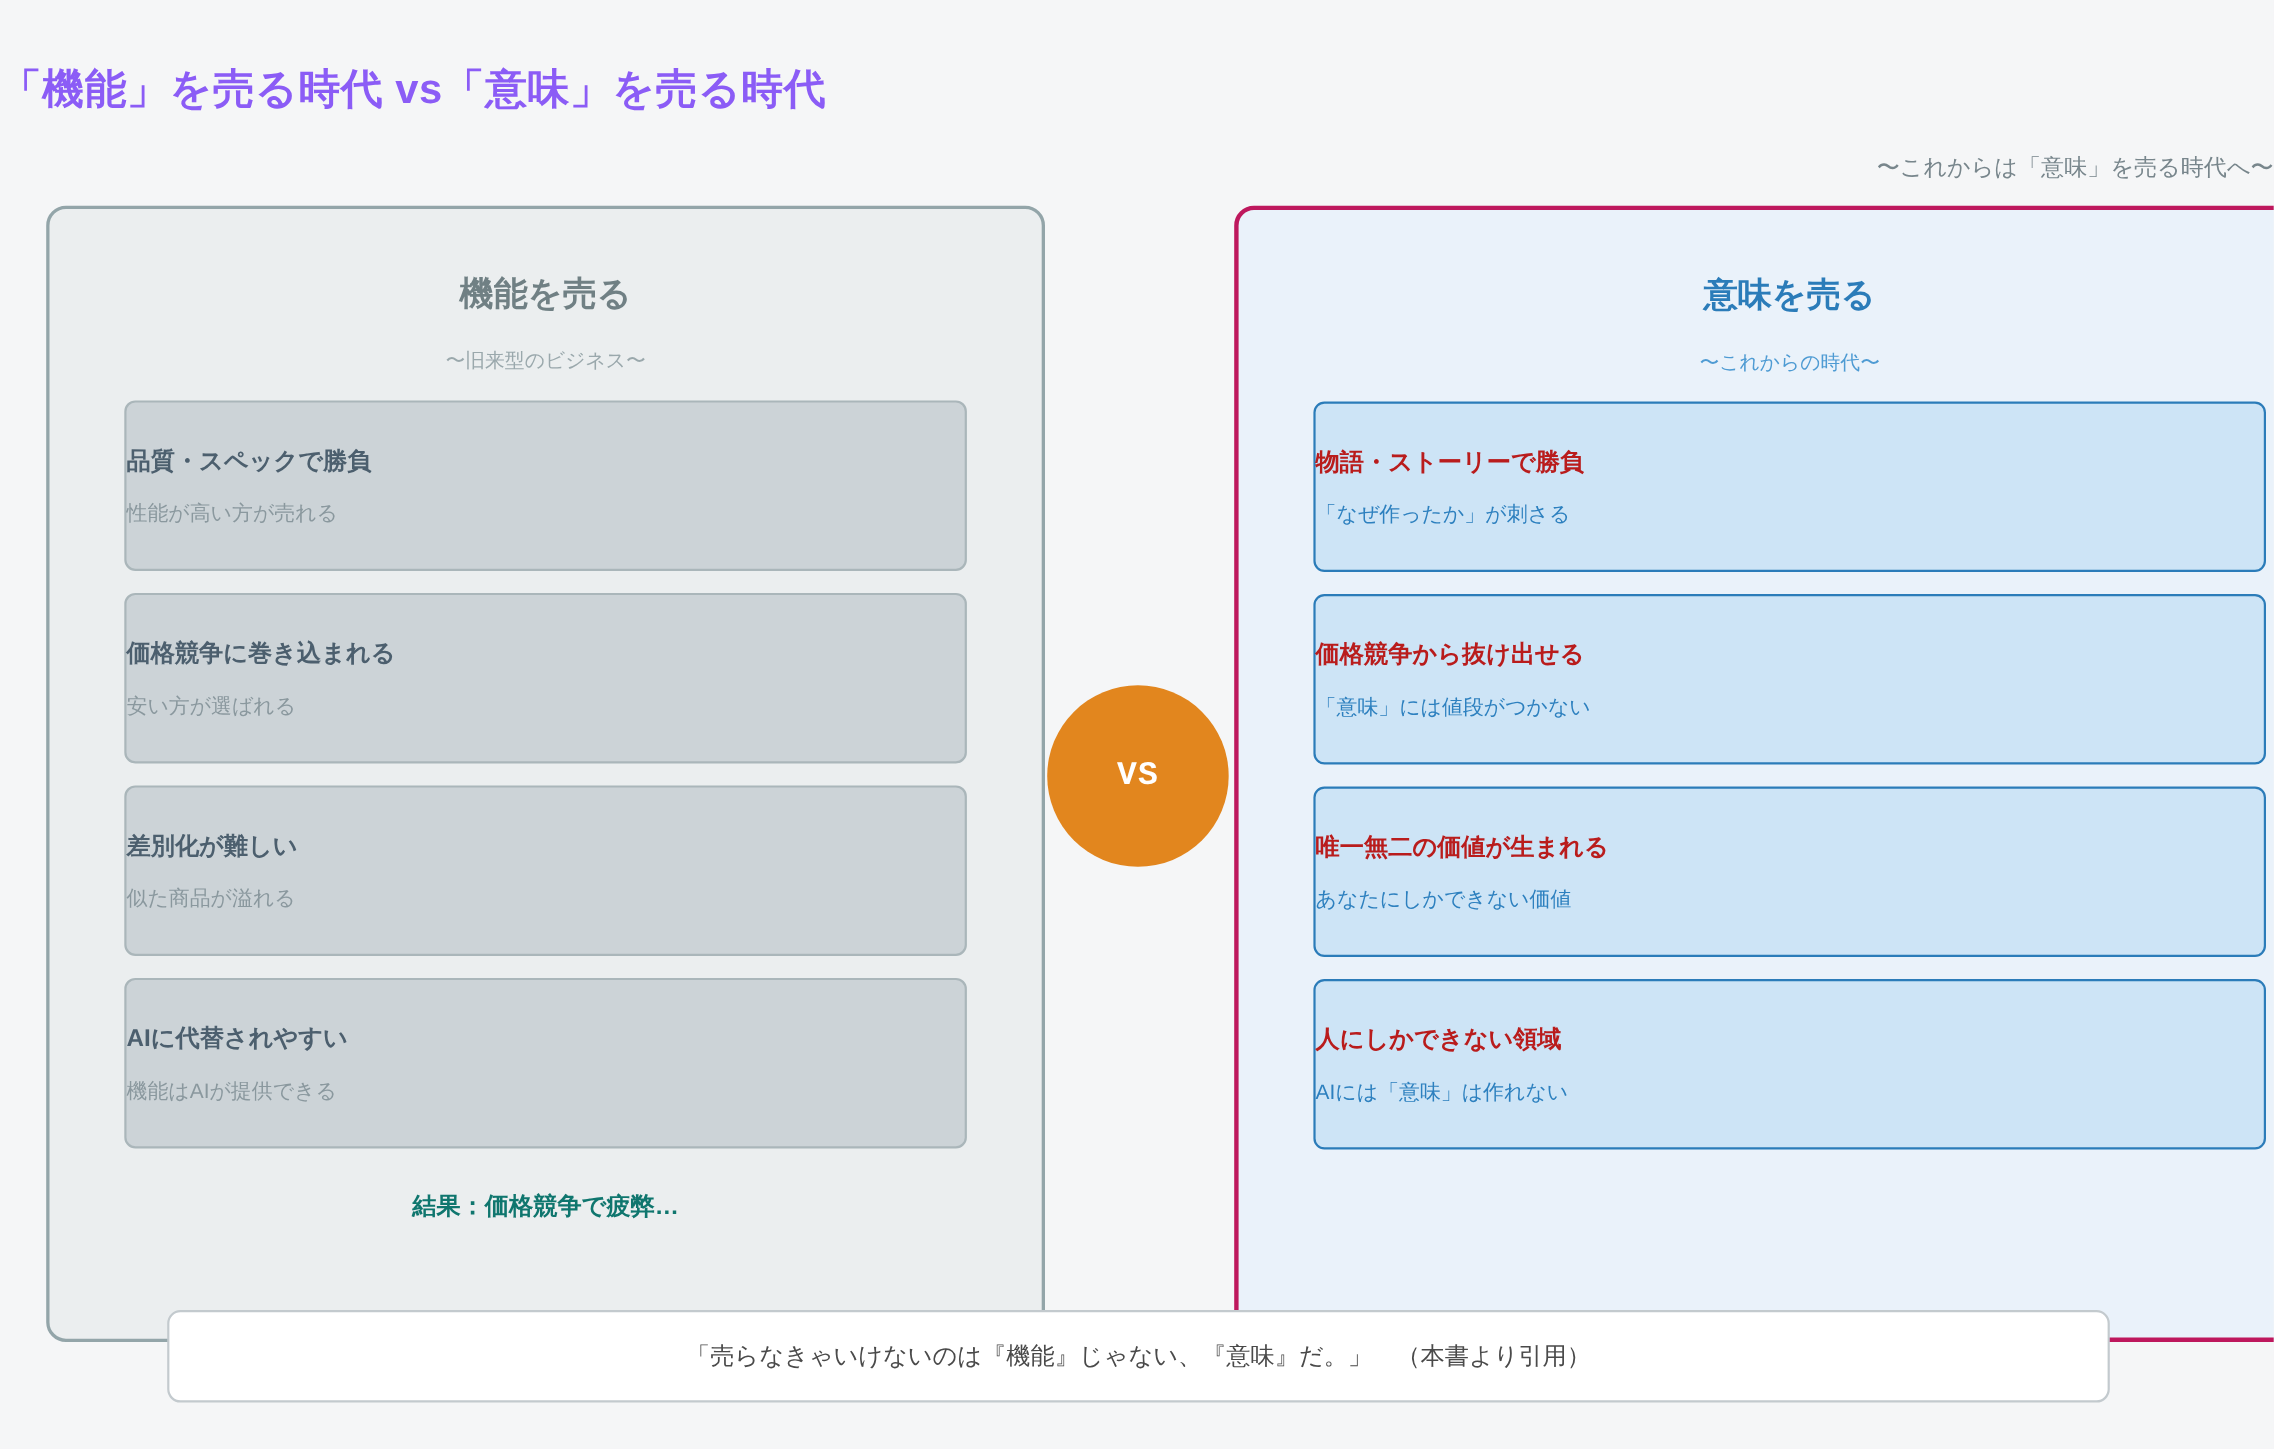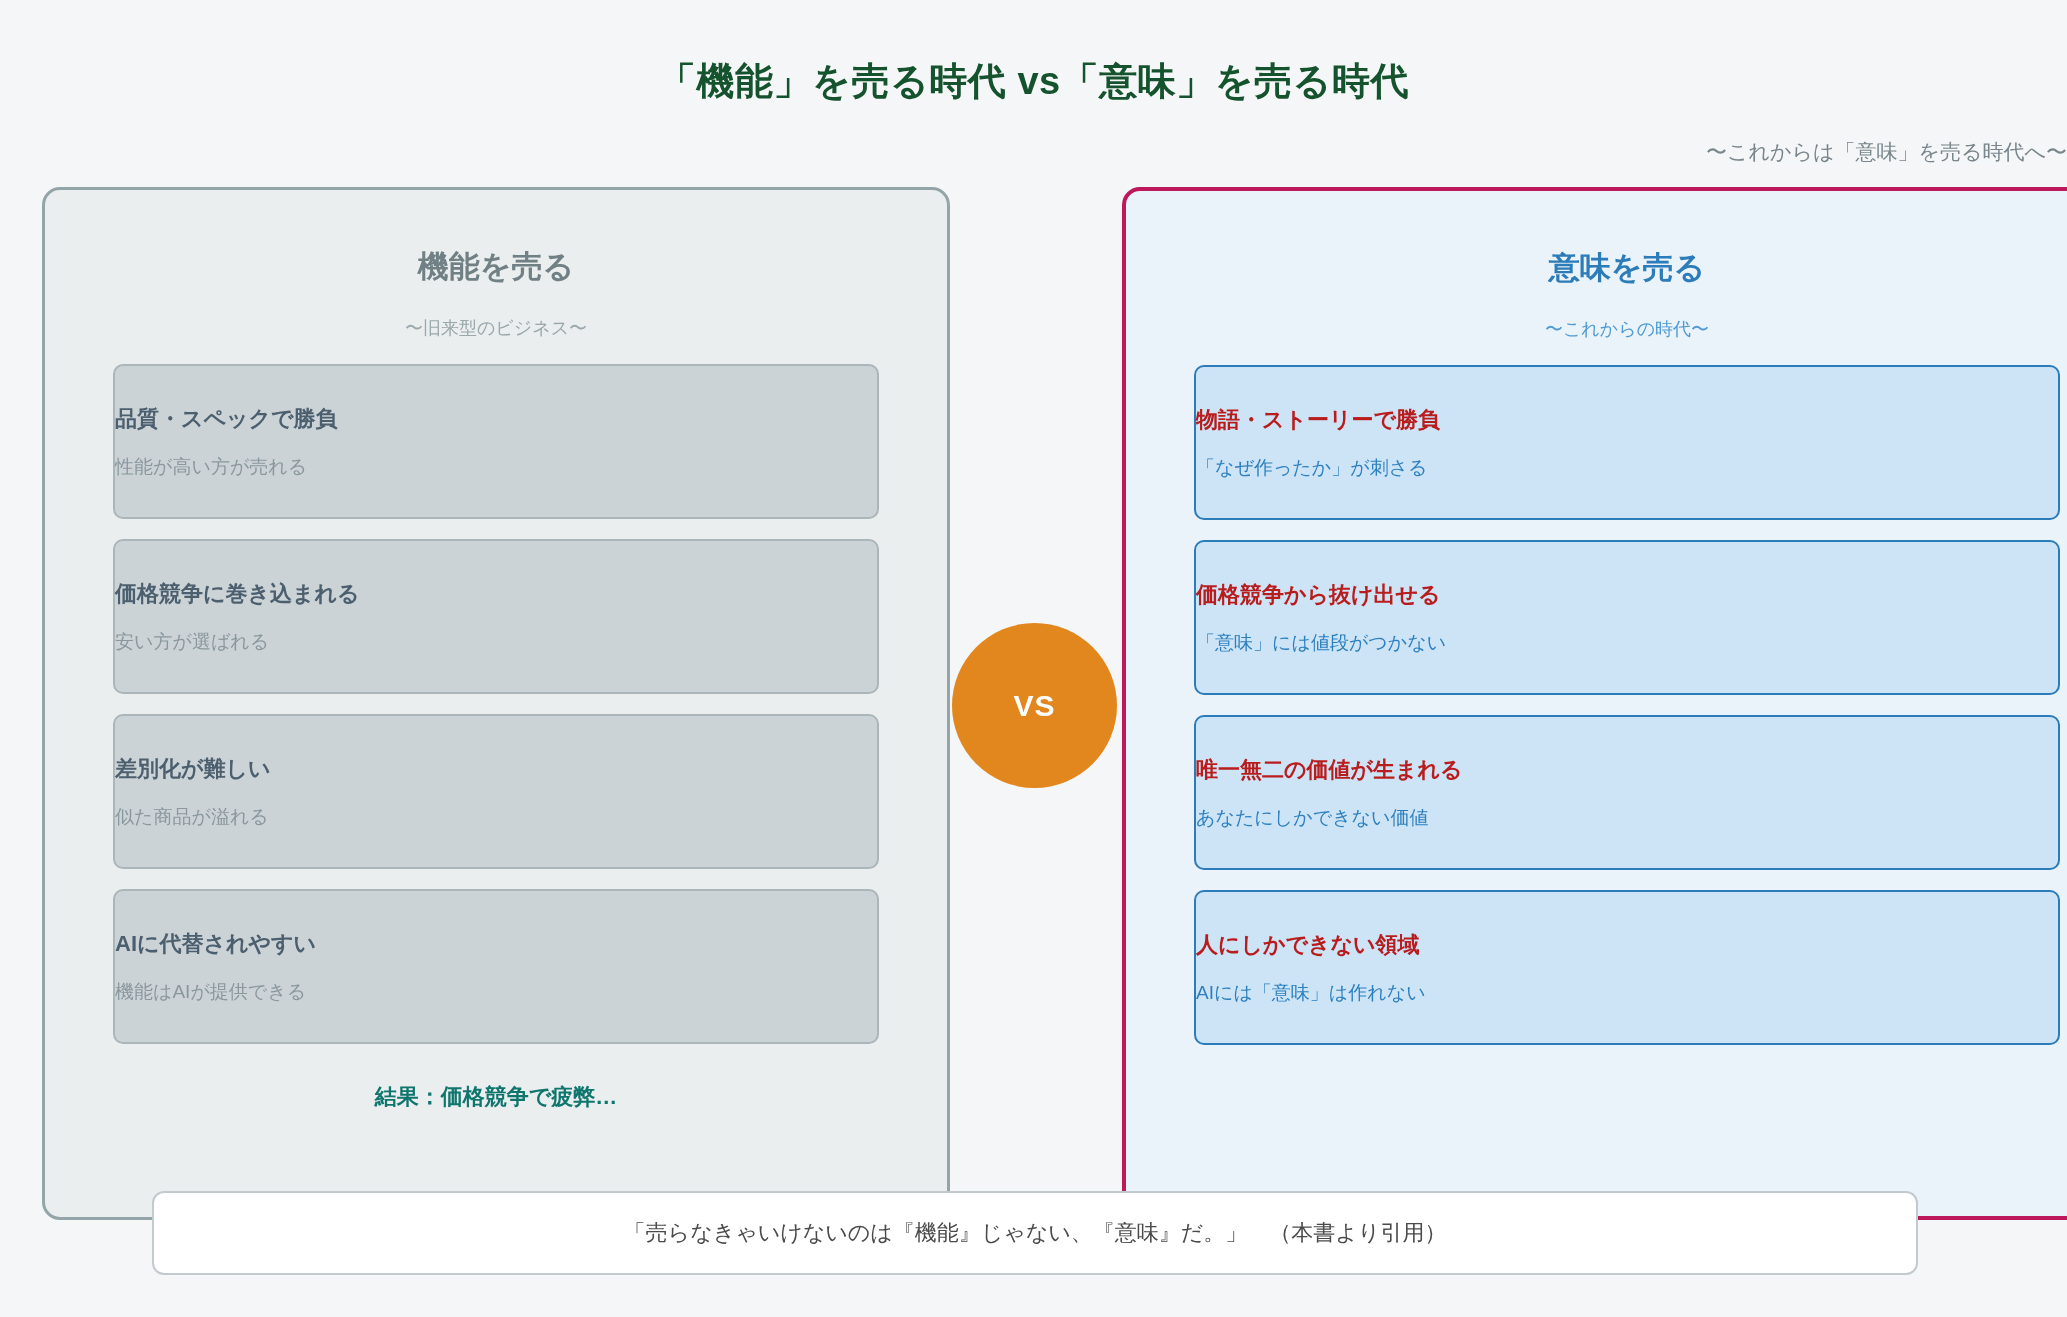--- a/index.html
+++ b/index.html
@@ -14,24 +14,24 @@
     overflow: hidden;
     position: relative;
   }
 
   
   .page-title {
     position: absolute;
     top: 56px;
     left: 0;
     width: 2067px;
-    text-align: center;
+    text-align: left;
     font-size: 38px;
     font-weight: bold;
-    color: #14532d;
+    color: #8b5cf6;
     letter-spacing: 0.5px;
   }
   .page-subtitle {
     position: absolute;
     top: 138px;
     left: 0;
     width: 2067px;
     text-align: right;
     font-size: 21px;
     color: #78868c;
@@ -130,20 +130,21 @@
     border-radius: 50%;
     background: #e2861e;
     color: #ffffff;
     font-size: 30px;
     font-weight: bold;
     display: flex;
     align-items: center;
     justify-content: center;
     letter-spacing: 1px;
     z-index: 5;
+    font-family: Liberation Mono, monospace;
   }
 
   
   .quote-box {
     position: absolute;
     left: 152px;
     top: 1191px;
     width: 1766px;
     height: 84px;
     box-sizing: border-box;

